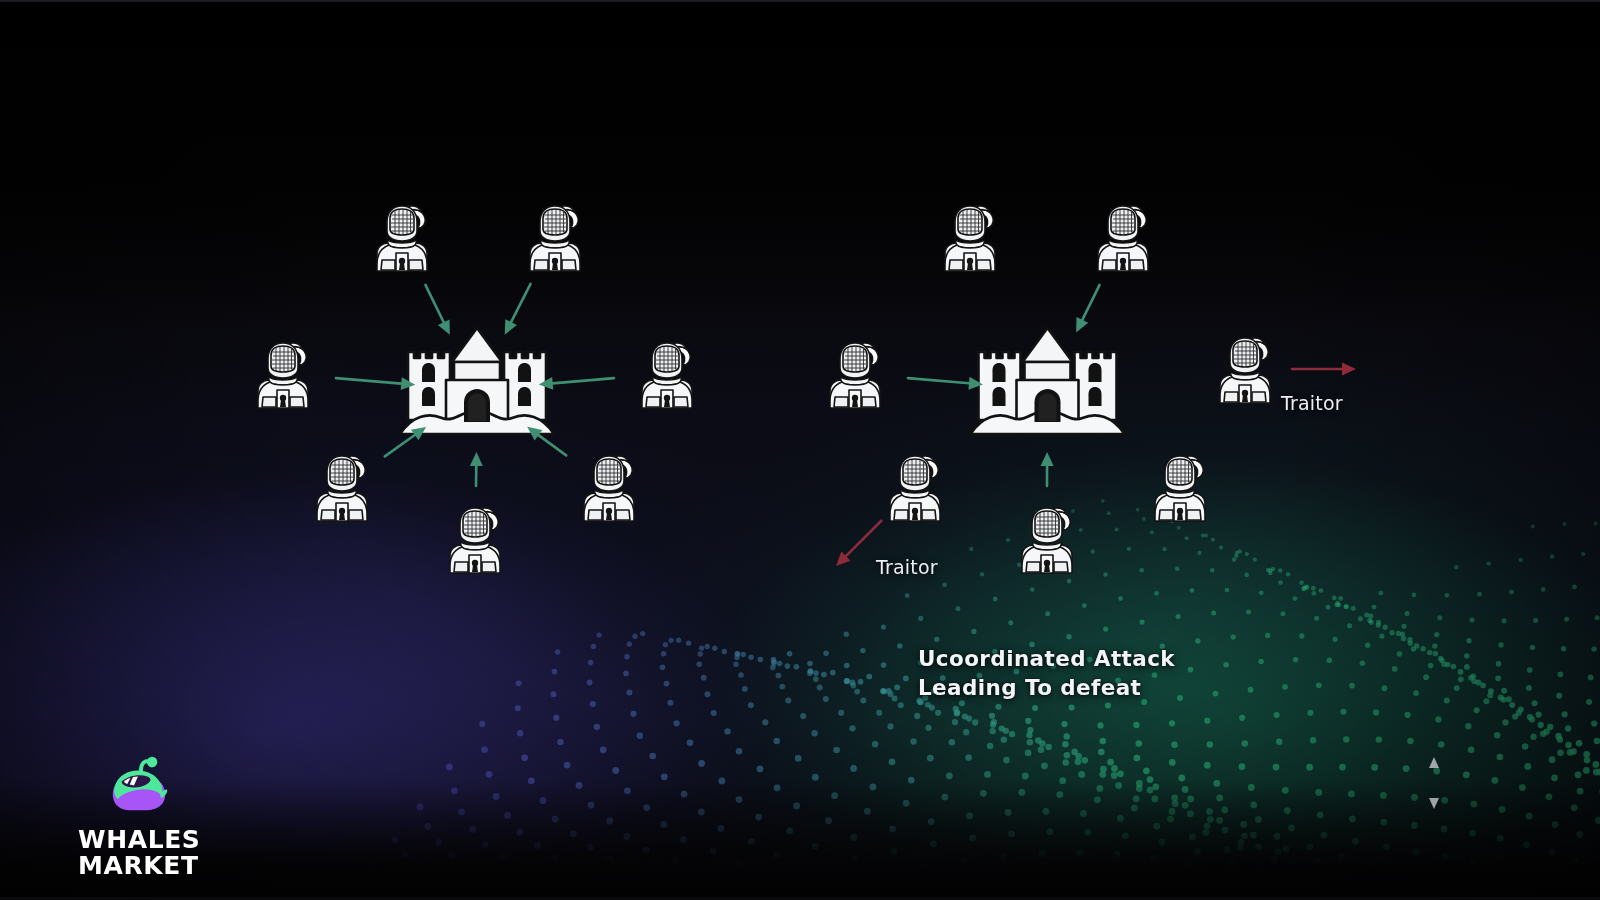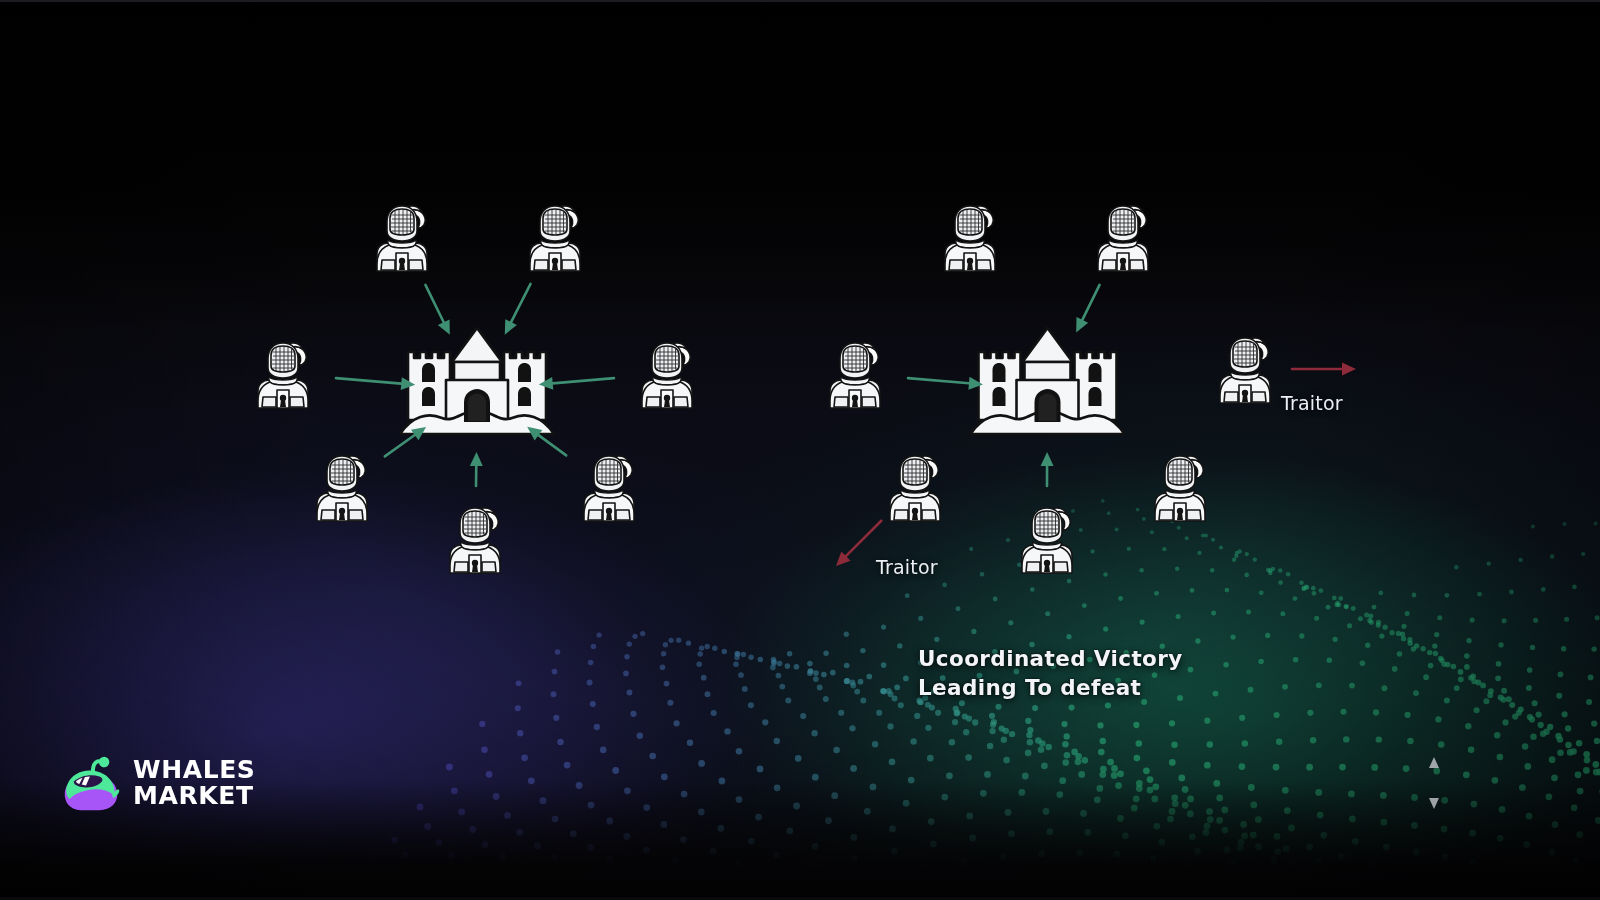--- a/index.html
+++ b/index.html
@@ -68,21 +68,21 @@
     position:absolute;
     color:#eceff3;
     font-family:"DejaVu Sans", sans-serif;
     font-size:19px;
     letter-spacing:0.2px;
     text-shadow:0 1px 6px rgba(0,0,0,0.9);
     white-space:nowrap;
   }
 
   
-  .logo { position:absolute; left:62px; top:752px; display:flex; align-items:center; gap:13px; }
+  .logo { position:absolute; left:78px; top:752px; display:flex; align-items:center; gap:13px;flex-direction:column; }
   .logo-mark { width:58px; height:62px; }
   .logo-mark svg { display:block; width:100%; height:100%; }
   .logo-text {
     color:#ffffff;
     font-family:"DejaVu Sans", sans-serif;
     font-weight:bold;
     font-size:25px;
     line-height:26px;
     letter-spacing:0.6px;
     white-space:pre-line;
@@ -1328,21 +1328,21 @@
             <path d="M30 12.5 V36 M34 11.5 V36.5 M38 11.5 V36.5 M42 12 V36 M45.5 14 V34.5"></path>
           </g>
           <g fill="#141414">
             <circle cx="37" cy="63" r="3.2"></circle>
             <path d="M35 65 L39 65 L40 72 L34 72 Z"></path>
           </g>
         </svg>
       </div>
     </div>
 
-  <div class="caption" id="cap-right" style="left: 918px; top: 644px;">Ucoordinated Victory
+  <div class="caption" id="cap-right" style="left: 918px; top: 644px;">Ucoordinated Attack
 Leading To defeat</div>
 
   <div class="traitor-label" id="tl-0" style="left: 1281px; top: 392px;">Traitor</div>
   <div class="traitor-label" id="tl-1" style="left: 876px; top: 556px;">Traitor</div>
 
   <div class="logo">
     <div class="logo-mark">
       <svg viewBox="0 0 62 66" xmlns="http://www.w3.org/2000/svg">
         <path d="M43 30 C52 28 58 34 59 44 C60 54 52 62 40 62 L20 62 C9 62 2 54 3 43 C4 34 11 28 20 29 Z" fill="#a855f7"></path>
         <path d="M6 34 C10 24 22 18 34 20 C44 21.5 52 27 55 36 C56.5 40 56 44 54 45 C49 41 41 39 32 40 C22 41 13 45 8 50 C4 46 3.5 39 6 34 Z" fill="#4ee89a"></path>

